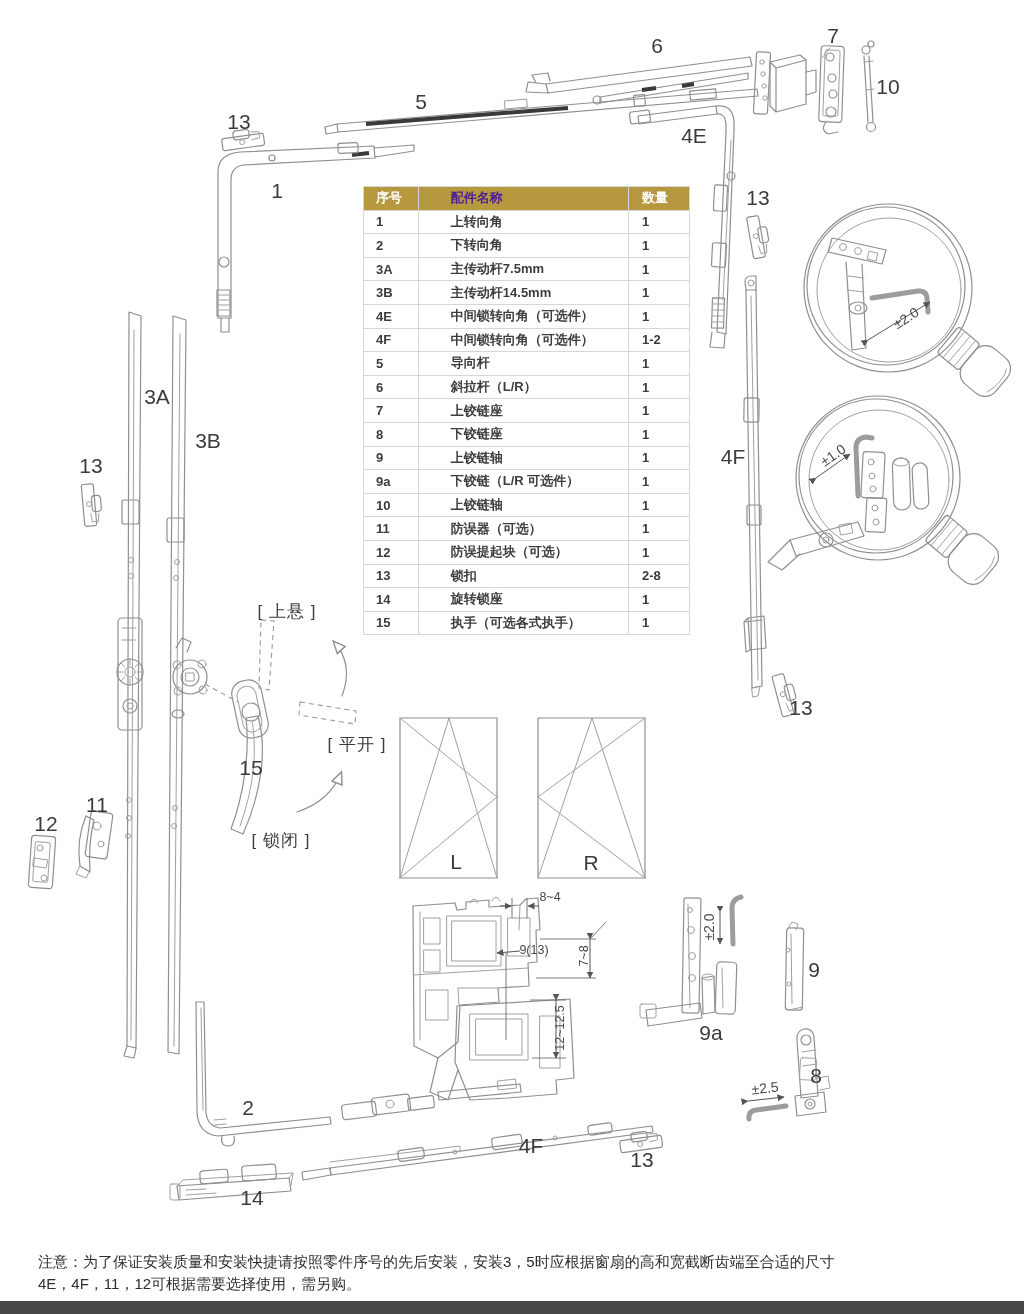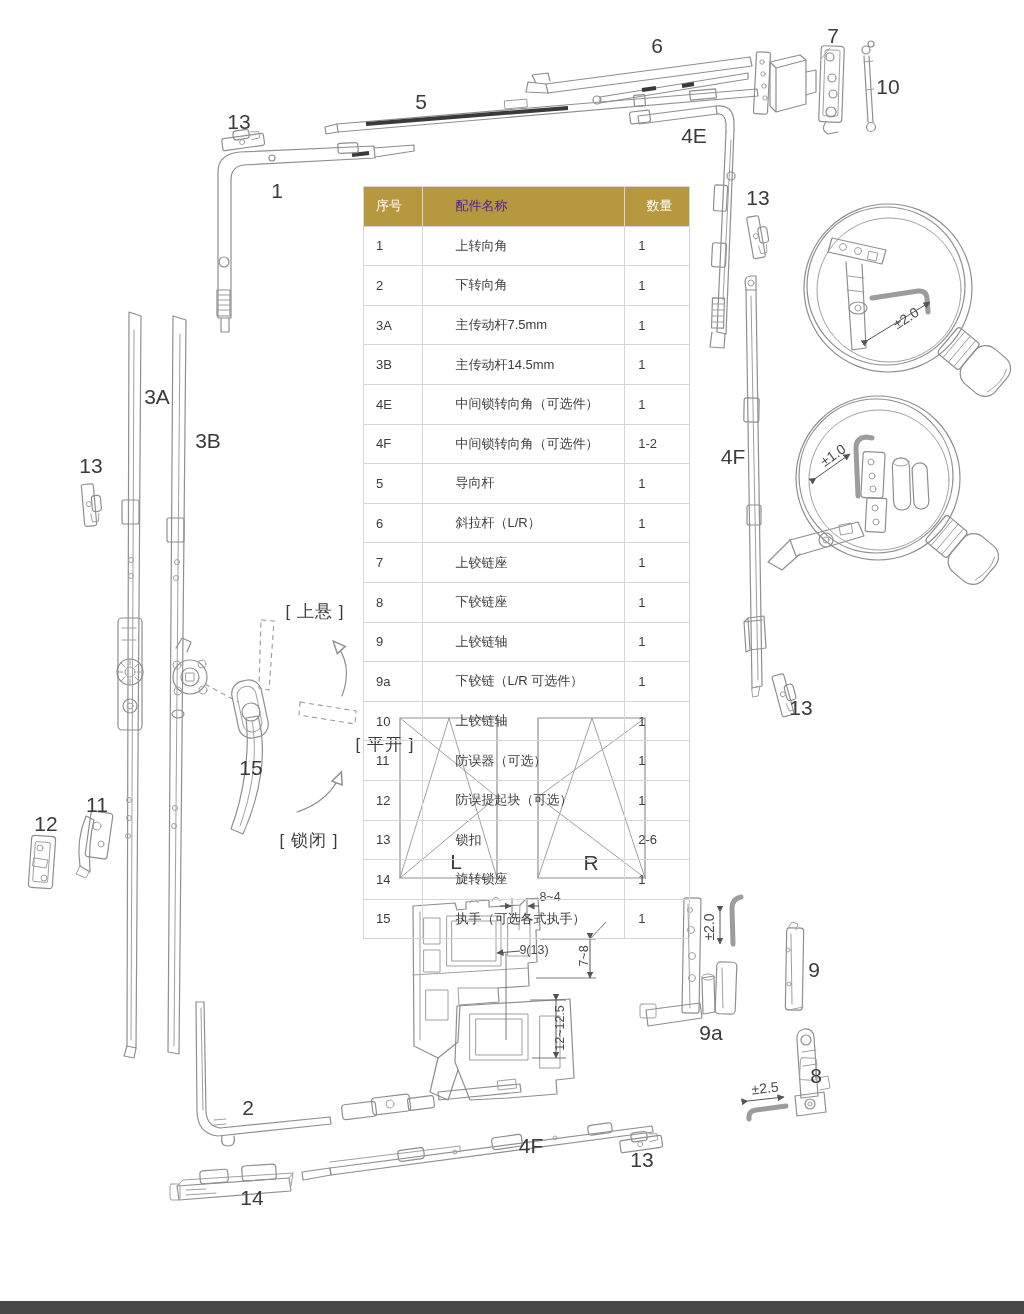--- a/index.html
+++ b/index.html
@@ -10,27 +10,27 @@
   .ln{fill:none;stroke:#8f8f8f;stroke-width:1.2;stroke-linecap:round;stroke-linejoin:round;}
   .ln2{fill:none;stroke:#a0a0a0;stroke-width:1;stroke-linecap:round;stroke-linejoin:round;}
   .dash{fill:none;stroke:#9a9a9a;stroke-width:1.1;stroke-dasharray:5 4;}
   .key{fill:none;stroke:#9c9c9c;stroke-width:5;stroke-linecap:round;stroke-linejoin:round;}
   .dk{stroke:#3a3a3a;stroke-width:4;stroke-linecap:butt;}
   .d{fill:none;stroke:#6b6b6b;stroke-width:.9;}
   .dl{fill:none;stroke:#555555;stroke-width:1;}
   #labels-layer{position:absolute;left:0;top:0;width:100%;height:100%;}
   .plabel{position:absolute;color:#3b3b3b;white-space:nowrap;}
   .num{font-size:21px;}
-  .ann{font-size:17px;letter-spacing:1px;margin-left:28px;}
+  .ann{font-size:17px;letter-spacing:1px;}
   .dim{font-size:14px;color:#4a4a4a;}
   .dimS{font-size:12.5px;color:#4a4a4a;}
   table.parts-table{position:absolute;left:363px;top:186px;width:327px;border-collapse:collapse;
         font-size:13px;color:#3c3c3c;}
-  table.parts-table th, table.parts-table td{border:1px solid #d6d6d6;font-weight:normal;
-        text-align:left;height:22.6px;padding:8px;}
+  table.parts-table th, table.parts-table td{border:1px solid #d6d6d6;font-weight:bold;
+        text-align:left;height:22.6px;padding:0;}
   table.parts-table th{color:#ffffff;font-size:13px;}
   .c1{width:50px;padding-left:12px!important;}
   .c2{width:219px;padding-left:32px!important;}
   .c3{width:58px;padding-left:13px!important;}
   .note{position:absolute;left:38px;top:1251px;width:950px;font-size:15px;line-height:22px;color:#2e2e2e;}
   .footer-bar{position:absolute;left:0;bottom:0;width:100%;height:13px;background:#474747;}
 </style>
 </head>
 <body>
 
@@ -412,21 +412,21 @@
       <div class="plabel dimS" style="left: 534px; top: 950px; transform: translate(-50%, -50%);">9(13)</div>
       <div class="plabel dimS" style="left: 584px; top: 956px; transform: translate(-50%, -50%) rotate(-90deg);">7~8</div>
       <div class="plabel dimS" style="left: 560px; top: 1028px; transform: translate(-50%, -50%) rotate(-90deg);">12~12.5</div>
     </div>
 
   <table class="parts-table">
     <thead>
         <tr style="background: rgb(182, 152, 63);">
           <th class="c1" style="color: rgb(255, 255, 255);">序号</th>
           <th class="c2" style="color: #4c1d95;">配件名称</th>
-          <th class="c3" style="color: rgb(255, 255, 255); text-align: center;">数量</th>
+          <th class="c3" style="color: rgb(255, 255, 255);">数量</th>
         </tr>
       </thead>
     <tbody>
         <tr>
           <td class="c1">1</td>
           <td class="c2">上转向角</td>
           <td class="c3">1</td>
         </tr>
         <tr>
           <td class="c1">2</td>
@@ -494,32 +494,34 @@
           <td class="c3">1</td>
         </tr>
         <tr>
           <td class="c1">12</td>
           <td class="c2">防误提起块（可选）</td>
           <td class="c3">1</td>
         </tr>
         <tr>
           <td class="c1">13</td>
           <td class="c2">锁扣</td>
-          <td class="c3">2-6</td>
+          <td class="c3">2-8</td>
         </tr>
         <tr>
           <td class="c1">14</td>
           <td class="c2">旋转锁座</td>
           <td class="c3">1</td>
         </tr>
         <tr>
           <td class="c1">15</td>
           <td class="c2">执手（可选各式执手）</td>
           <td class="c3">1</td>
         </tr>
       </tbody>
   </table>
 
   <div class="note">
+    <div>注意：为了保证安装质量和安装快捷请按照零件序号的先后安装，安装3，5时应根据窗扇的高和宽截断齿端至合适的尺寸</div>
+    <div>4E，4F，11，12可根据需要选择使用，需另购。</div>
   </div>
 
   <div class="footer-bar"></div>
 </div>
 
 </body></html>

